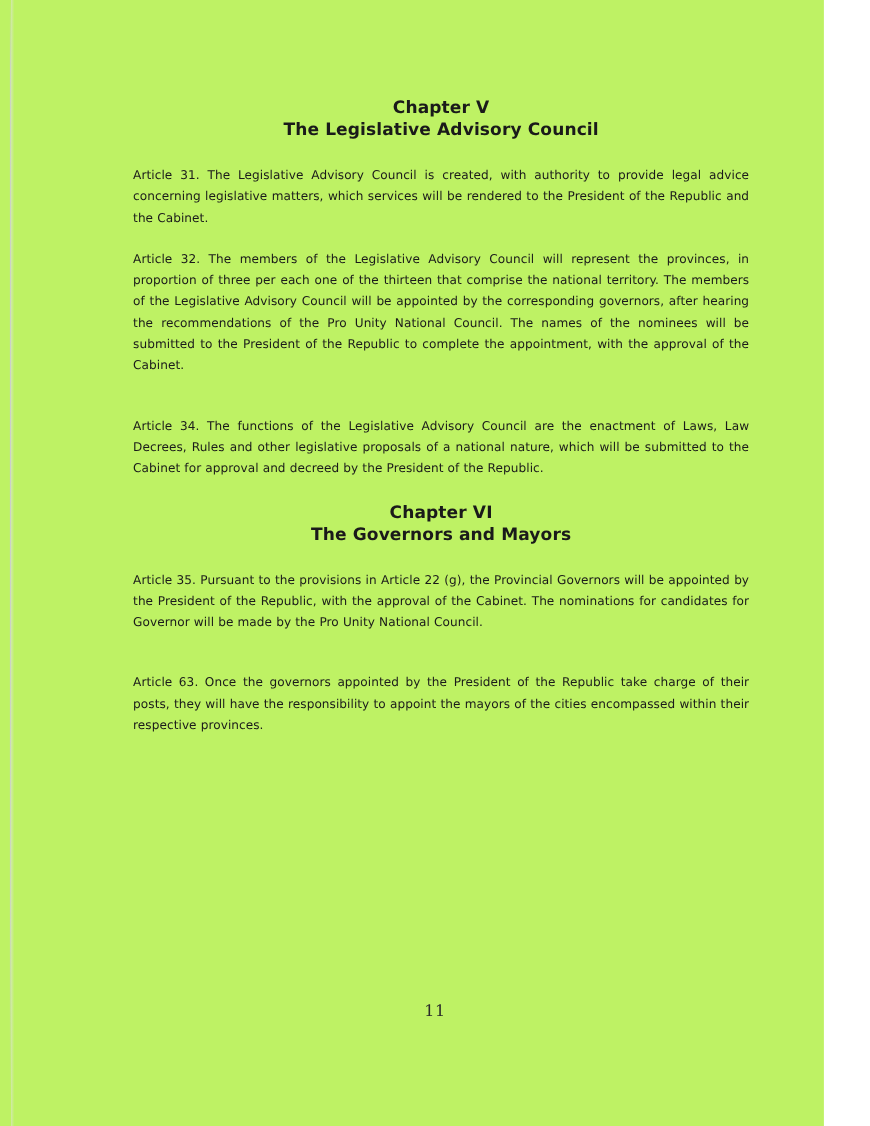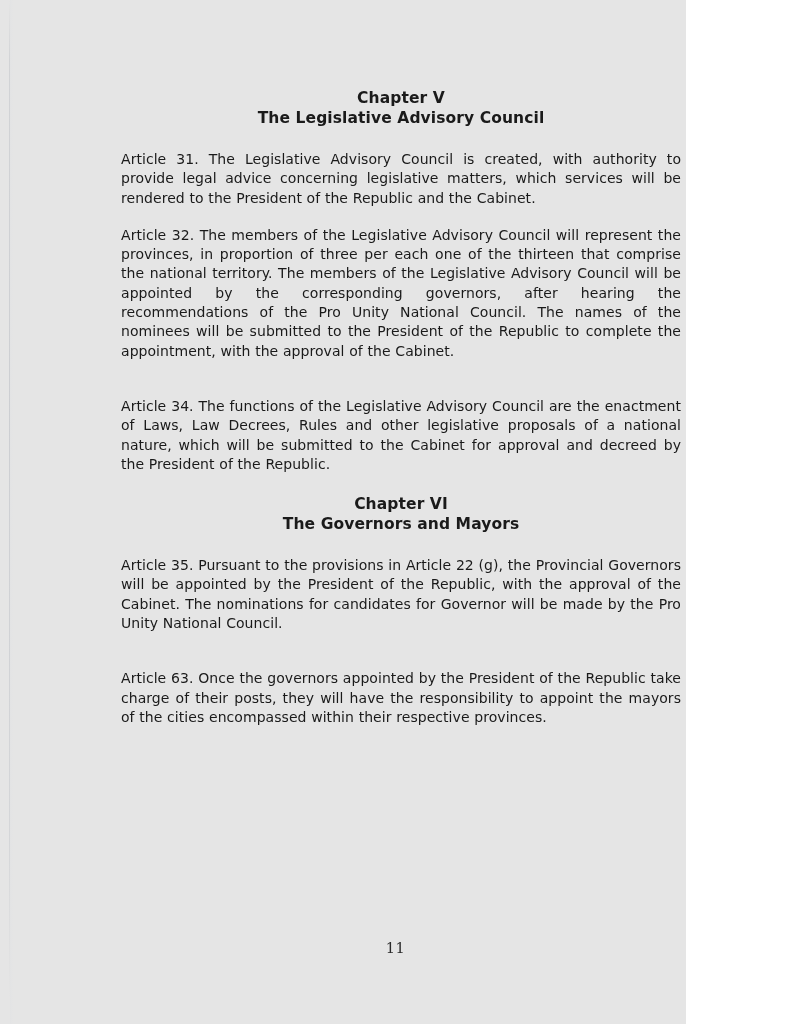--- a/index.html
+++ b/index.html
@@ -4,24 +4,24 @@
 <title>Scanned Document Page</title>
 <style>
   html, body {
     margin: 0;
     padding: 0;
     background: #ffffff;
   }
 
   #page {
     position: relative;
-    width: 686px;
+    width: 749px;
     height: 1024px;
     margin: 0;
-    background: #e5e5e5;
+    background: #bef264;
     overflow: hidden;
     font-family: "DejaVu Sans", sans-serif;
     color: #1a1a1a;
     -webkit-font-smoothing: antialiased;
   }
 
   
   .scan-edge-left {
     position: absolute;
     top: 0;
@@ -55,34 +55,34 @@
     text-align: center;
     font-weight: bold;
     font-size: 15.5px;
     line-height: 20px;
     letter-spacing: 0.1px;
   }
   .chapter-line { display: block; }
 
   p.para {
     margin: 0;
-    font-size: 14px;
+    font-size: 11px;
     line-height: 19.3px;
     text-align: justify;
     text-justify: inter-word;
     letter-spacing: 0.05px;
     word-spacing: 0.2px;
   }
   .gap-18 { height: 18px; }
   .gap-20 { height: 20px; }
   .gap-22 { height: 22px; }
 
   .page-number {
     position: absolute;
-    top: 940px;
+    top: 912px;
     left: 0;
     width: 791px;
     text-align: center;
     font-family: "DejaVu Serif", serif;
     font-size: 14.5px;
     color: #2a2a2a;
     letter-spacing: 0.5px;
   }
 </style>
 </head>

